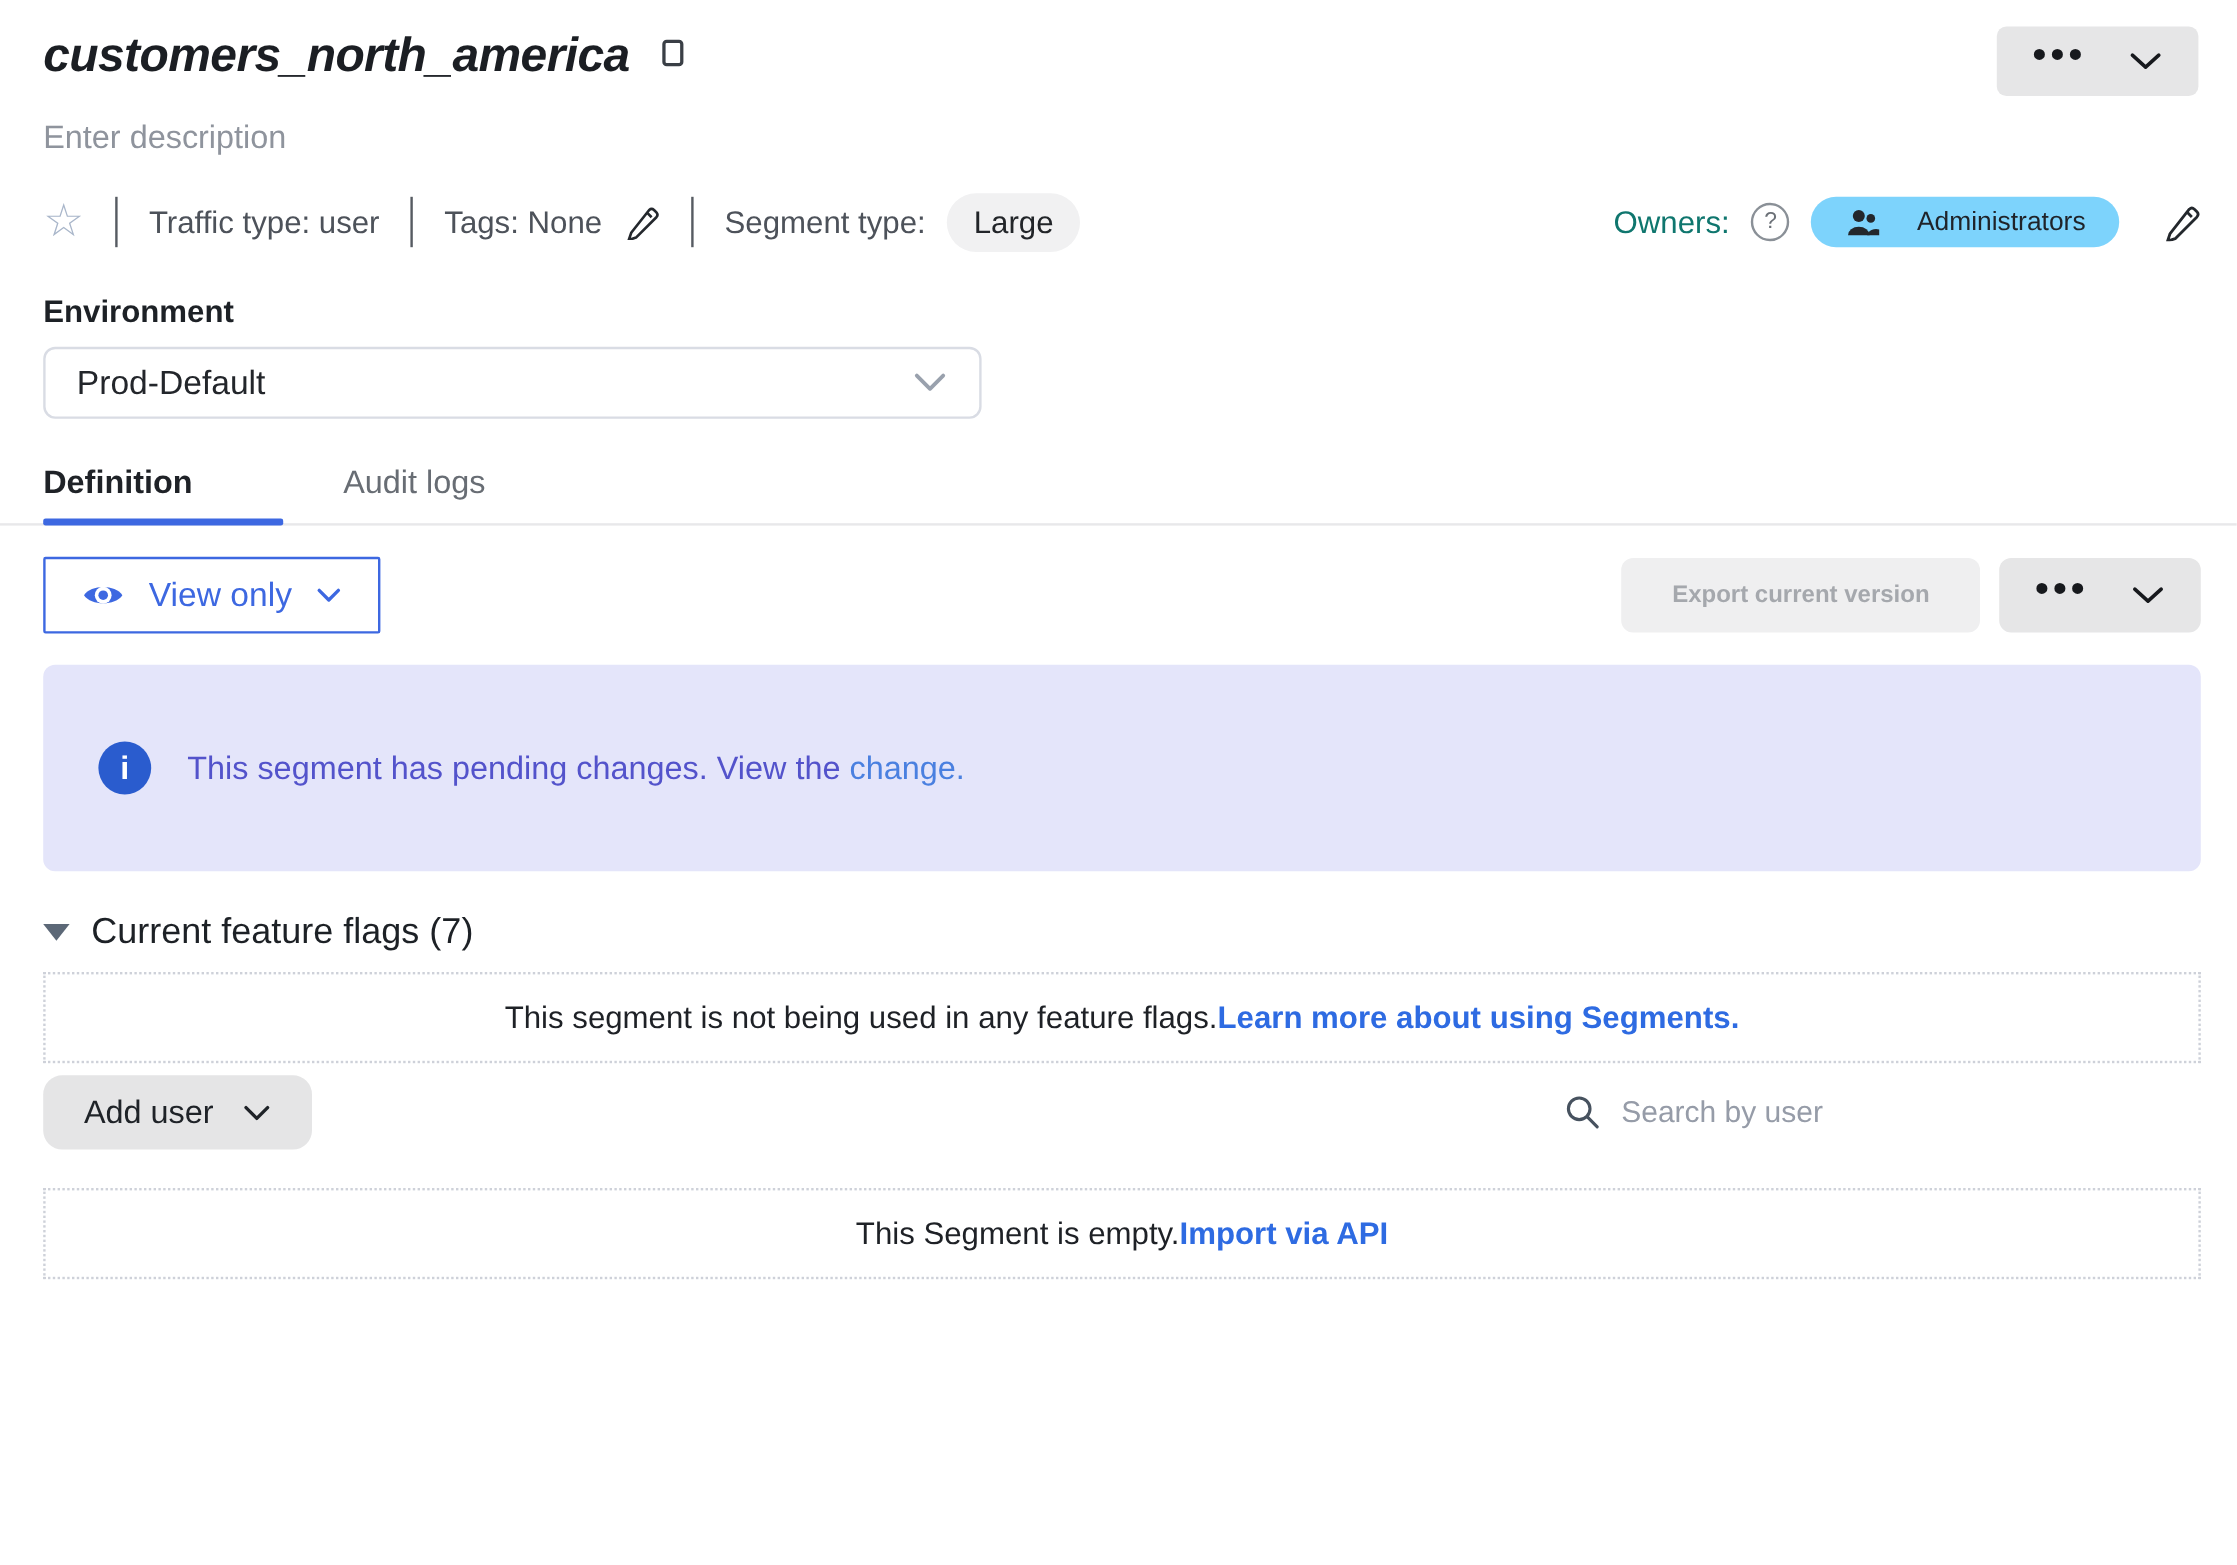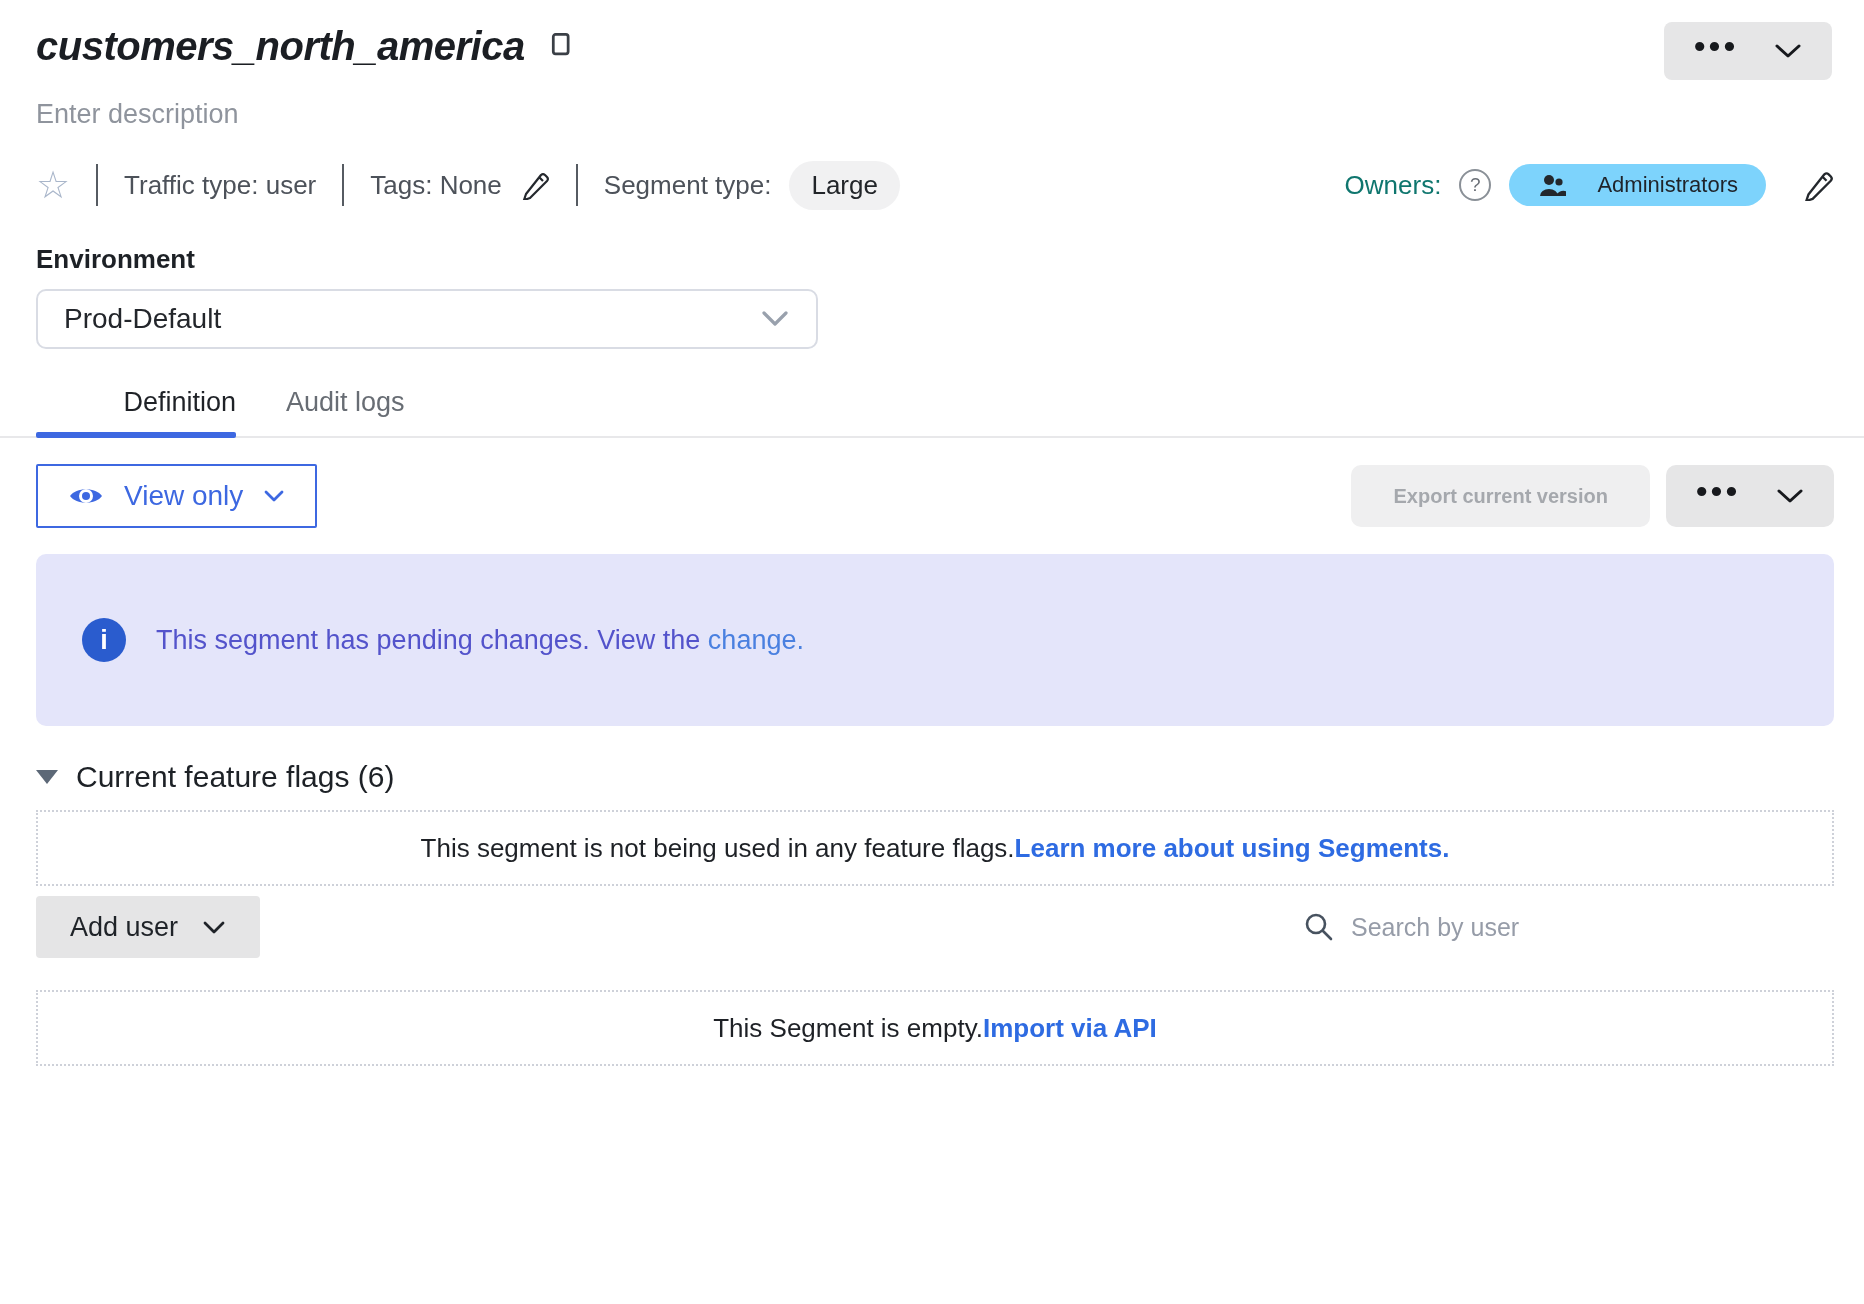--- a/index.html
+++ b/index.html
@@ -55,21 +55,21 @@
     display: flex; align-items: center; justify-content: space-between;
     padding: 0 26px; font-size: 28px; color: #23262b; cursor: pointer;
   }
 
   
   .tabs-bar {
     margin: 38px -30px 0 -36px; padding-left: 36px;
     border-bottom: 2px solid #e8e8ea; display: flex; align-items: flex-end;
   }
   .tab { font-size: 27px; padding-bottom: 18px; position: relative; cursor: pointer; }
-  .tab-definition { width: 200px; text-align: right; font-weight: 400; color: #1f2227; }
+  .tab-definition { width: 200px; text-align: left; font-weight: 700; color: #1f2227; }
   .tab-definition::after {
     content: ""; position: absolute; left: 0; right: 0; bottom: -2px; height: 6px;
     background: #3d68e1; border-radius: 2px;
   }
   .tab-audit { margin-left: 50px; font-weight: 500; color: #686d74; }
 
   
   .toolbar { margin-top: 26px; display: flex; align-items: center; }
   .view-only-btn {
     height: 64px; padding: 0 30px; background: #fff;
@@ -115,21 +115,21 @@
     margin-top: 16px; height: 76px;
     border: 2px dotted #ced1d9;
     display: flex; align-items: center; justify-content: center;
     font-size: 26px; color: #1e2126;
   }
   .dotted-box .link { font-weight: 700; color: #2e6be2; cursor: pointer; }
   .dotted-box.users { margin-top: 32px; }
 
   .user-toolbar { margin-top: 10px; display: flex; align-items: center; }
   .add-user-btn {
-    width: 224px; height: 62px; background: #e5e5e6; border: none; border-radius: 4px;
+    width: 224px; height: 62px; background: #e5e5e6; border: none; border-radius: 16px;
     display: flex; align-items: center; justify-content: center; gap: 24px;
     font-size: 27px; color: #1f2328; font-family: inherit; cursor: pointer;
   }
   .search-wrap { margin-left: auto; width: 531px; display: flex; align-items: center; gap: 14px; }
   .search-input {
     border: none; outline: none; background: transparent;
     font-size: 25px; color: #23262b; width: 460px; font-family: inherit;
   }
   .search-input::placeholder { color: #969ca8; }
 
@@ -241,21 +241,21 @@
     </div>
   </div>
 
   <div class="banner">
     <span class="info-icon">i</span>
     <span class="banner-text"><span>This segment has pending changes. View the </span><span class="banner-link">change.</span></span>
   </div>
 
   <div class="section-heading">
     <span class="caret-down"></span>
-    <span>Current feature flags (6)</span>
+    <span>Current feature flags (7)</span>
   </div>
   <div class="dotted-box">
     <span>This segment is not being used in any feature flags. </span>
       <span class="link">Learn more about using Segments.</span>
   </div>
 
   <div class="user-toolbar">
     <button class="add-user-btn">
       <span>Add user</span>
       <span>

